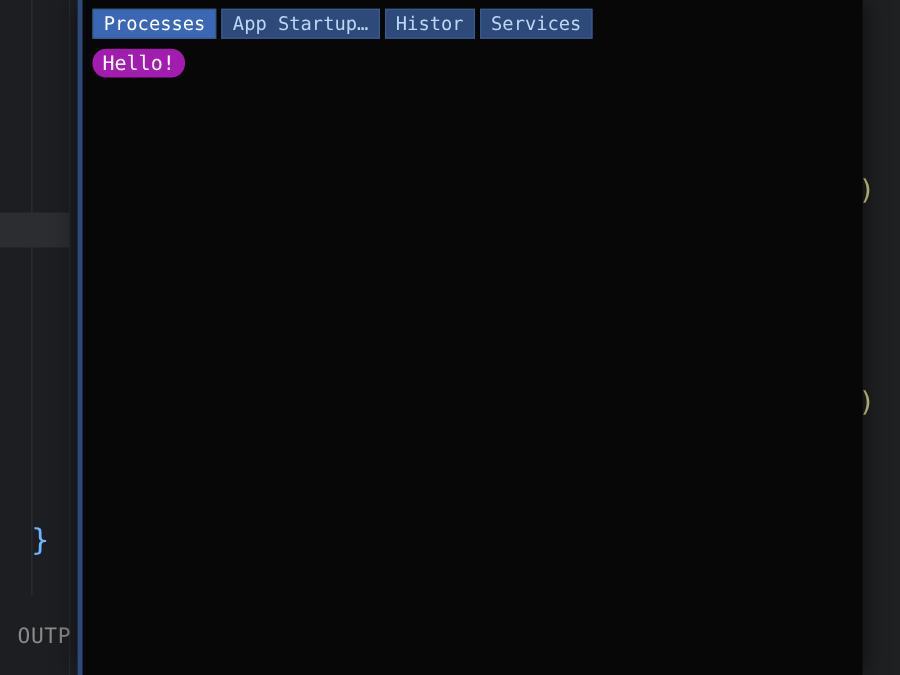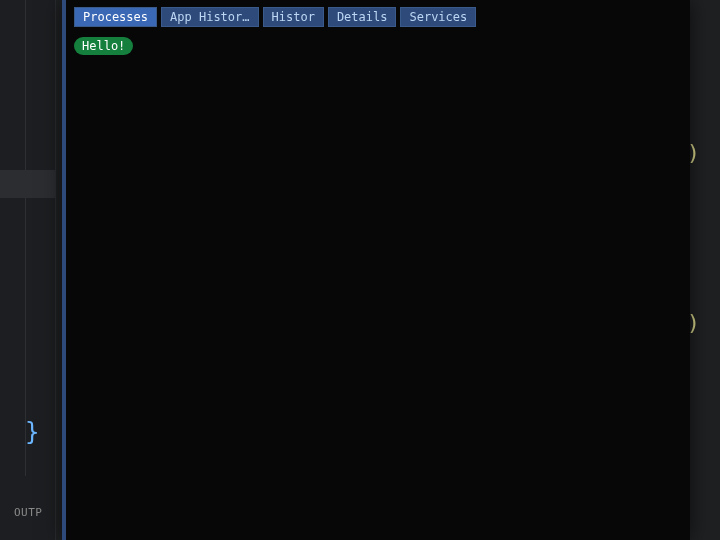--- a/index.html
+++ b/index.html
@@ -27,55 +27,55 @@
     position: absolute;
   }
   .txt-quote { color: #d6d48a; font-size: 22px; }
   .txt-brace { color: #6cb6ff; font-size: 24px; }
   .sel-line {
     position: absolute; left: 0; width: 56px; height: 28px;
     background: #2b2d31;
   }
   .bottom-label {
     position: absolute; left: 14px; bottom: 21px;
-    color: #8a8a8a; font-size: 11px; letter-spacing: 0.5px;
+    color: #8a8a8a; font-size: 17px; letter-spacing: 0.5px;
   }
 
   .modal {
     position: absolute; left: 62px; top: 0; right: 30px; bottom: 0;
     background: #070707;
     border-left: 4px solid #2d4a7a;
     box-shadow: 0 0 20px rgba(0,0,0,0.6);
   }
   .tabbar {
     display: flex; flex-wrap: nowrap; gap: 4px;
     padding: 7px 8px 2px 8px;
   }
   .tab {
     padding: 2px 8px;
     background: #2d4a7a;
     color: #bdd6f4;
     border: 1px solid #3b5a8c;
-    font-size: 12px;
+    font-size: 15px;
     white-space: nowrap;
     cursor: pointer;
   }
   .tab.active {
     background: #3b68b5;
     color: #fff;
   }
   .panel-body {
     padding: 6px 8px;
   }
   .text-cell {
     display: inline-block;
-    background: #15803d;
+    background: #a21caf;
     color: #fff;
     padding: 2px 8px;
-    font-size: 12px;
+    font-size: 16px;
     border-radius: 11px;
   }
 </style>
 </head>
 <body>
 
 <div class="editor-bg">
   <div class="gutter">
     <div class="hairline"></div>
     <div class="sel-line" style="top:170px"></div>
@@ -84,21 +84,20 @@
   <span class="editor-text txt-quote" style="right:20px; top:140px"><span>")</span></span>
   <span class="editor-text txt-quote" style="right:20px; top:310px"><span>")</span></span>
   <span class="editor-text txt-brace" style="left:25px; top:418px"><span>}</span></span>
 
   <div class="bottom-label">OUTP</div>
 </div>
 
 <div class="modal">
   <div class="tabbar">
     <div class="tab active">Processes</div>
-    <div class="tab">App Histor…</div>
+    <div class="tab">App Startup…</div>
     <div class="tab">Histor</div>
-    <div class="tab">Details</div>
     <div class="tab">Services</div>
   </div>
   <div class="panel-body">
     <span class="text-cell">Hello!</span>
   </div>
 </div>
 
 </body></html>

